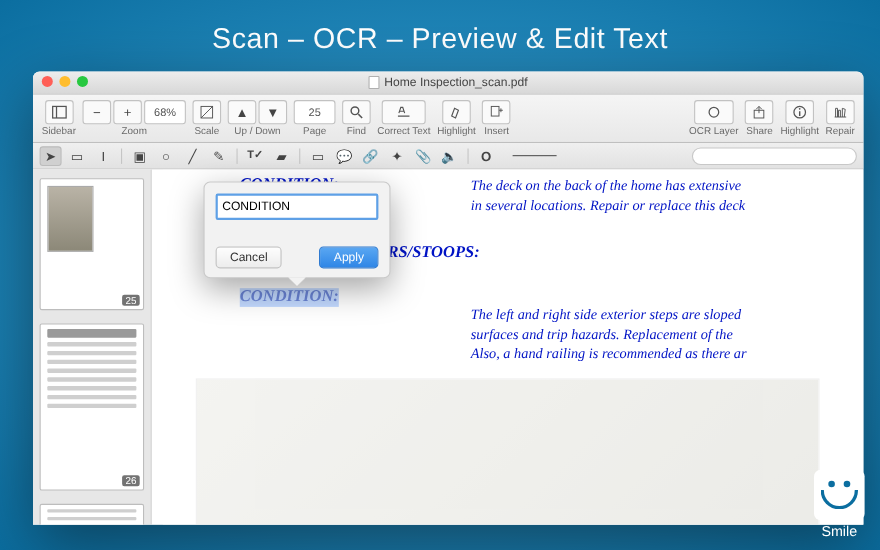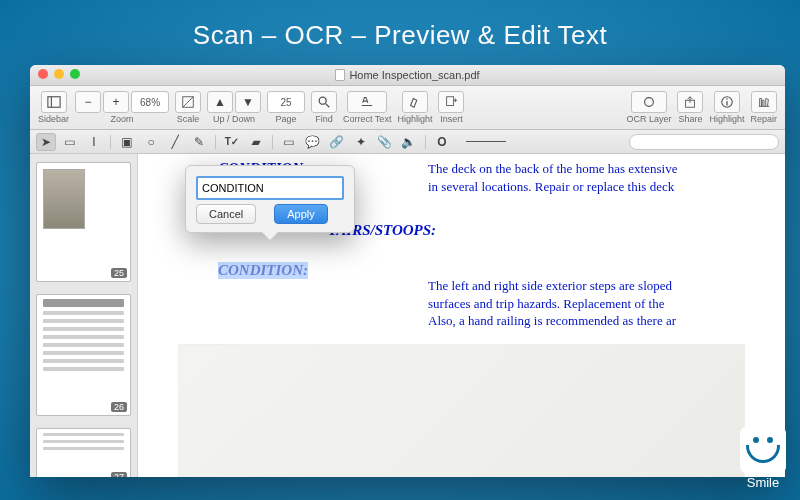--- a/index.html
+++ b/index.html
@@ -54,51 +54,51 @@
   .sb-btn { width:20px; height:18px; border:1px solid transparent; border-radius:3px; display:flex; align-items:center; justify-content:center; font-size:11px; color:#444;}
   .sb-btn.sel { background:#d0d0d0; border-color:#bcbcbc;}
   .sb-sep { width:1px; height:14px; background:#c5c5c5; margin:0 2px;}
   .sb-search { margin-left:auto; width:150px; height:16px; border:1px solid #c8c8c8; border-radius:8px; background:#fff;}
   
   .content { flex:1; display:flex; overflow:hidden; }
   .sidebar { width:108px; background:#e7e7e7; border-right:1px solid #cfcfcf; padding:8px 6px; overflow:hidden;}
   .thumb { background:#fff; border:1px solid #bdbdbd; border-radius:2px; margin-bottom:12px; position:relative; height:120px;}
   .thumb .pg { position:absolute; right:3px; bottom:3px; font-size:9px; background:rgba(0,0,0,0.55); color:#fff; padding:0 3px; border-radius:2px;}
   .thumb25 .photo { position:absolute; left:6px; top:6px; width:42px; height:60px; background:linear-gradient(#b9b3a6,#8c8878); border:1px solid #aaa;}
-  .thumb26 { height:122px; }
+  .thumb26 { height:152px; }
   .thumb26 .barline { height:4px; background:#cfcfcf; margin:4px 6px; border-radius:1px;}
   .thumb26 .hdr { height:8px; background:#9a9a9a; margin:4px 6px; border-radius:1px;}
   .thumb27 { height:58px; }
   .thumb27 .barline { height:3px; background:#cfcfcf; margin:4px 6px; border-radius:1px;}
   
   .docview { flex:1; background:#ffffff; position:relative; overflow:hidden;}
   .docpaper { position:absolute; left:10px; top:0; right:0; bottom:0; background:#fff;}
   .section-label { color:#0013c5; font-family: Georgia, "Times New Roman", serif; font-weight:bold; font-style:italic; font-size:15px; position:absolute;}
   .section-label.sel { background: rgba(120,170,255,0.45); color:#6a84d6;}
-  .body-text { color:#0013c5; font-family: Georgia, "Times New Roman", serif; font-size:13px; line-height:1.35; position:absolute; white-space:pre; }
+  .body-text { color:#0013c5; font-family: Georgia, "Times New Roman", serif; font-style:italic; font-size:13px; line-height:1.35; position:absolute; white-space:pre; }
   .faded-img { position:absolute; left:30px; right:40px; height:170px; top:190px; background:linear-gradient(135deg,#e6e6df,#d4d4cb); opacity:0.45; border:1px solid #ddd;}
   
   .popover {
     position:absolute; left:155px; top:100px; width:170px;
     background:#f2f2f2; border:1px solid #c9c9c9; border-radius:6px;
     box-shadow: 0 10px 30px rgba(0,0,0,0.35);
     padding:10px 10px 8px 10px;
   }
   .popover::after {
     content:""; position:absolute; left:50%; bottom:-8px; margin-left:-8px;
     width:0; height:0; border-left:8px solid transparent; border-right:8px solid transparent;
     border-top:8px solid #f2f2f2;
     filter: drop-shadow(0 1px 0 #c9c9c9);
   }
   .popover .ptitle { font-size:11px; color:#333; margin-bottom:6px;}
   .popover input[type="text"] {
     width:100%; height:24px; border:2px solid #5ea0e6; border-radius:2px; padding:0 4px;
     font-size:11px; background:#fff; outline:none;
   }
-  .popover .prow { display:flex; justify-content:flex-start; gap:18px; margin-top:4px;}
+  .popover .prow { display:flex; justify-content:space-between; gap:18px; margin-top:24px;}
   .pbtn { height:20px; padding:0 12px; font-size:11px; border-radius:4px; border:1px solid #c2c2c2; background:linear-gradient(#fefefe,#ececec); color:#333;}
   .pbtn.primary { background:linear-gradient(#5aa7f2,#2f86e6); color:#fff; border-color:#2f7ad0;}
   
   .brand { position:absolute; right:14px; bottom:10px; display:flex; flex-direction:column; align-items:center; color:#fff; font-size:13px;}
   .brand .box { width:46px; height:46px; background:#fff; border-radius:6px; display:flex; align-items:center; justify-content:center; margin-bottom:2px;}
   .brand .face { width:34px; height:18px; border:3px solid #0b6ea0; border-top:none; border-radius:0 0 20px 20px;}
   .brand .eyes { display:flex; gap:8px; margin-bottom:2px;}
   .brand .eye { width:6px; height:6px; background:#0b6ea0; border-radius:50%;}
   .icon-glyph { font-size:12px; line-height:1;}
   .svgicon { width:14px; height:14px; }

